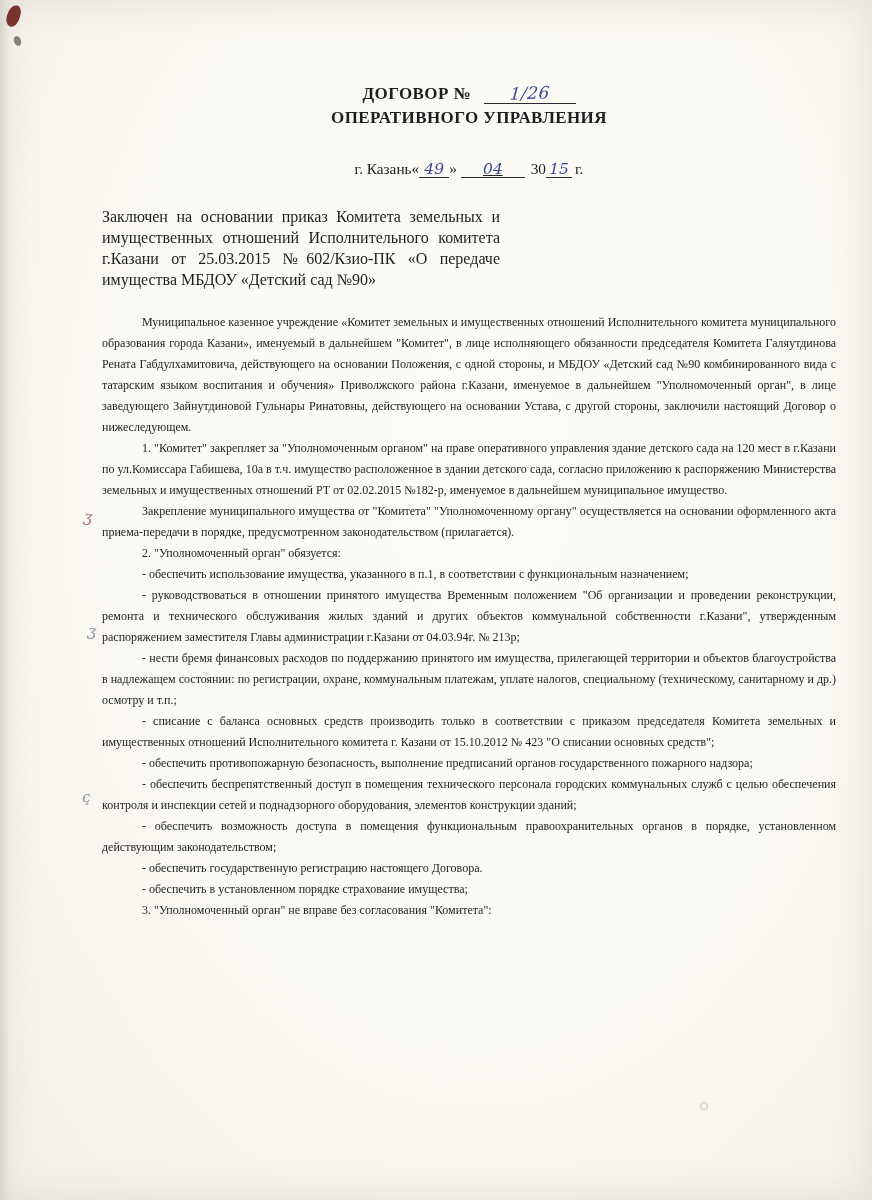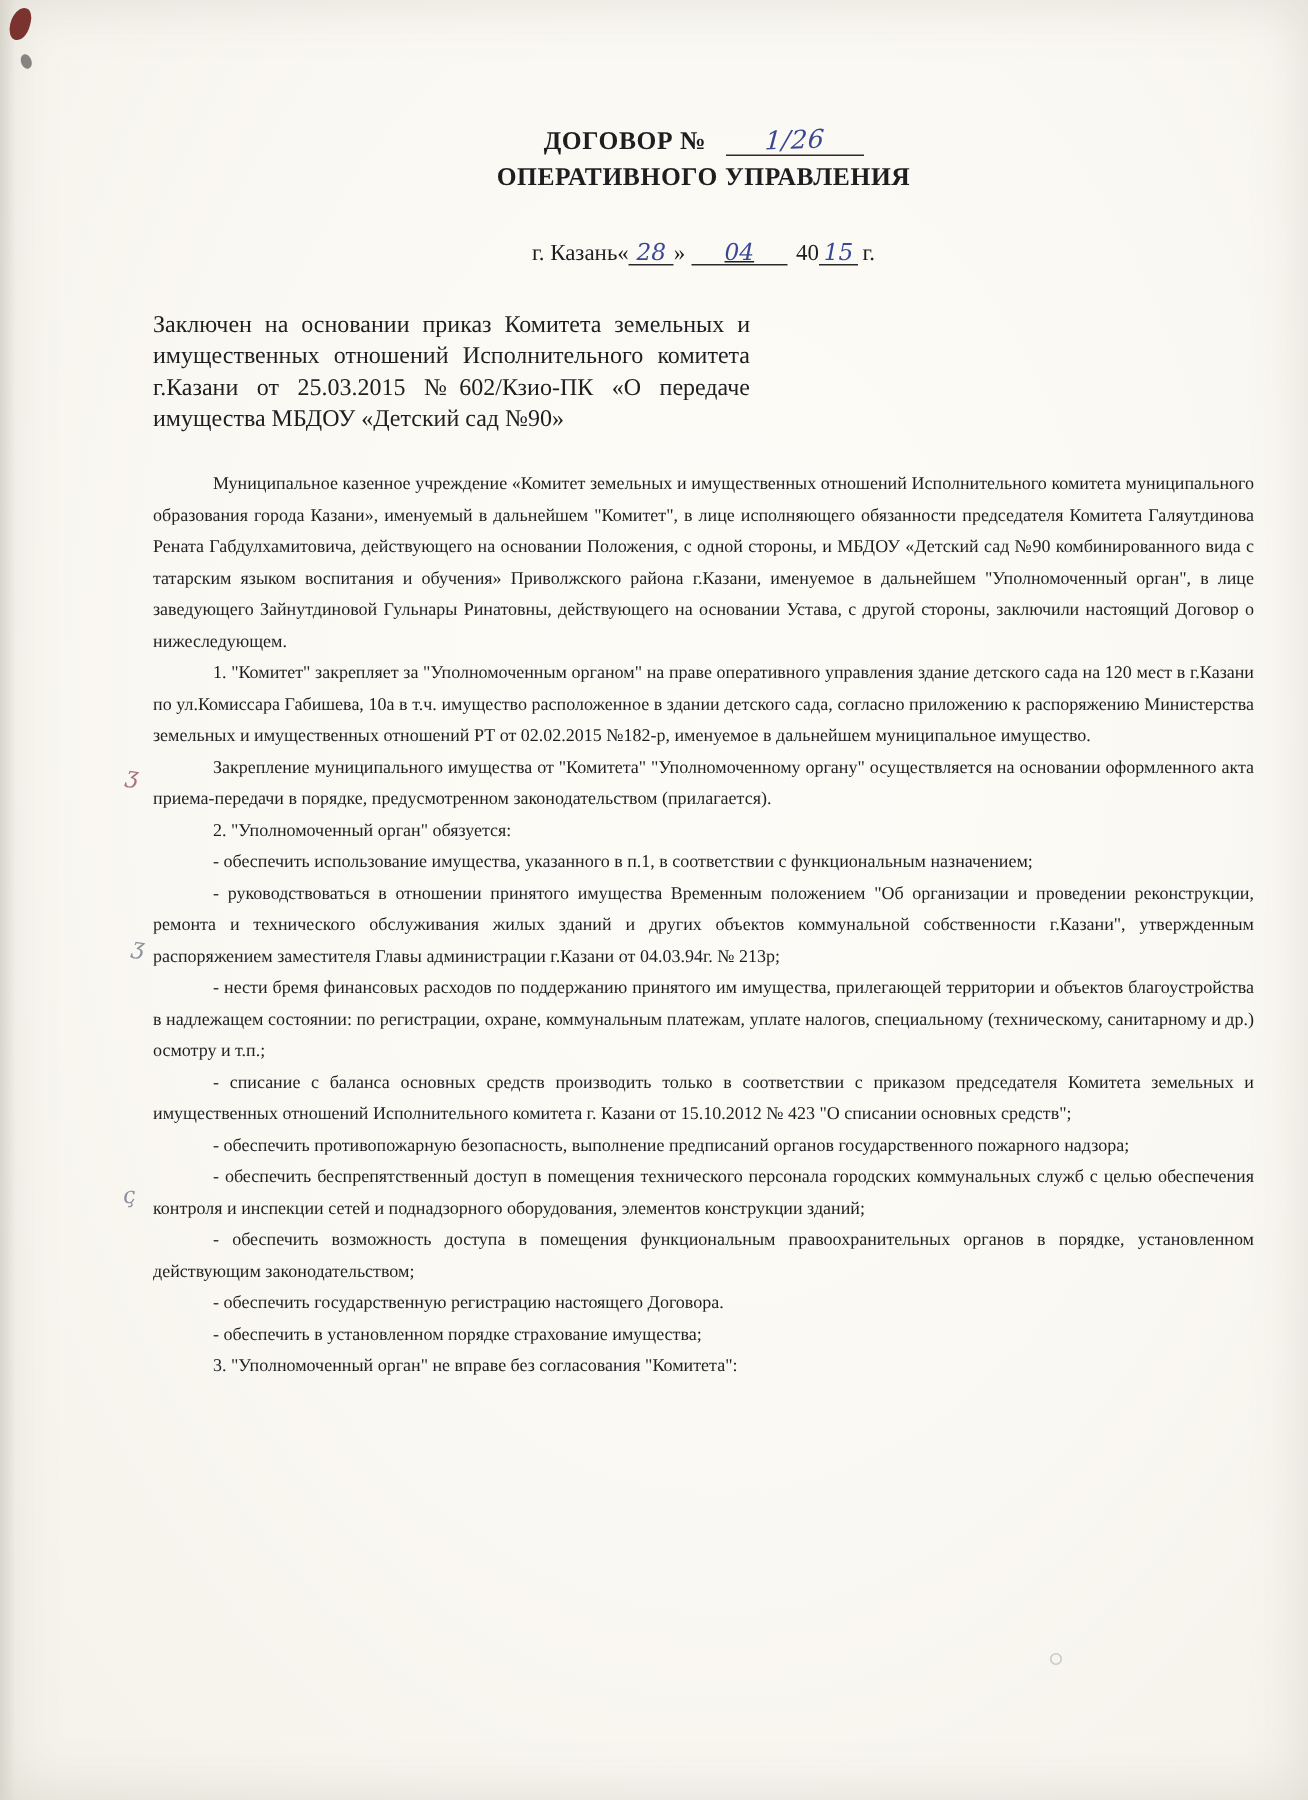--- a/index.html
+++ b/index.html
@@ -156,21 +156,21 @@
       <div class="title-line1">
         <span>ДОГОВОР №</span>
         <span class="number-blank"><span class="hand hand-number">1/26</span></span>
       </div>
       <div class="title-line2">ОПЕРАТИВНОГО УПРАВЛЕНИЯ</div>
     </div>
 
     <div class="meta-row">
       <span class="city">г. Казань</span>
       <span class="date-line">
-        <span>«</span><span class="date-blank blank-day"><span class="hand hand-date">28</span></span><span>»</span><span class="date-blank blank-month"><span class="hand hand-date">04</span></span>&nbsp;<span>40</span><span class="date-blank blank-year"><span class="hand hand-date">15</span></span><span>г.</span>
+        <span>«</span><span class="date-blank blank-day"><span class="hand hand-date">49</span></span><span>»</span><span class="date-blank blank-month"><span class="hand hand-date">04</span></span>&nbsp;<span>30</span><span class="date-blank blank-year"><span class="hand hand-date">15</span></span><span>г.</span>
       </span>
     </div>
 
     <div class="basis-block">Заключен на основании приказ Комитета земельных и имущественных отношений Исполнительного комитета г.Казани от 25.03.2015 №602/Кзио-ПК «О передаче имущества МБДОУ «Детский сад №90»</div>
 
     <div class="paragraphs">
       <p>Муниципальное казенное учреждение «Комитет земельных и имущественных отношений Исполнительного комитета муниципального образования города Казани», именуемый в дальнейшем "Комитет", в лице исполняющего обязанности председателя Комитета Галяутдинова Рената Габдулхамитовича, действующего на основании Положения, с одной стороны, и МБДОУ «Детский сад №90 комбинированного вида с татарским языком воспитания и обучения» Приволжского района г.Казани, именуемое в дальнейшем "Уполномоченный орган", в лице заведующего Зайнутдиновой Гульнары Ринатовны, действующего на основании Устава, с другой стороны, заключили настоящий Договор о нижеследующем.</p>
       <p>1. "Комитет" закрепляет за "Уполномоченным органом" на праве оперативного управления здание детского сада на 120 мест в г.Казани по ул.Комиссара Габишева, 10а в т.ч. имущество расположенное в здании детского сада, согласно приложению к распоряжению Министерства земельных и имущественных отношений РТ от 02.02.2015 №182-р, именуемое в дальнейшем муниципальное имущество.</p>
       <p>Закрепление муниципального имущества от "Комитета" "Уполномоченному органу" осуществляется на основании оформленного акта приема-передачи в порядке, предусмотренном законодательством (прилагается).</p>
       <p>2. "Уполномоченный орган" обязуется:</p>

